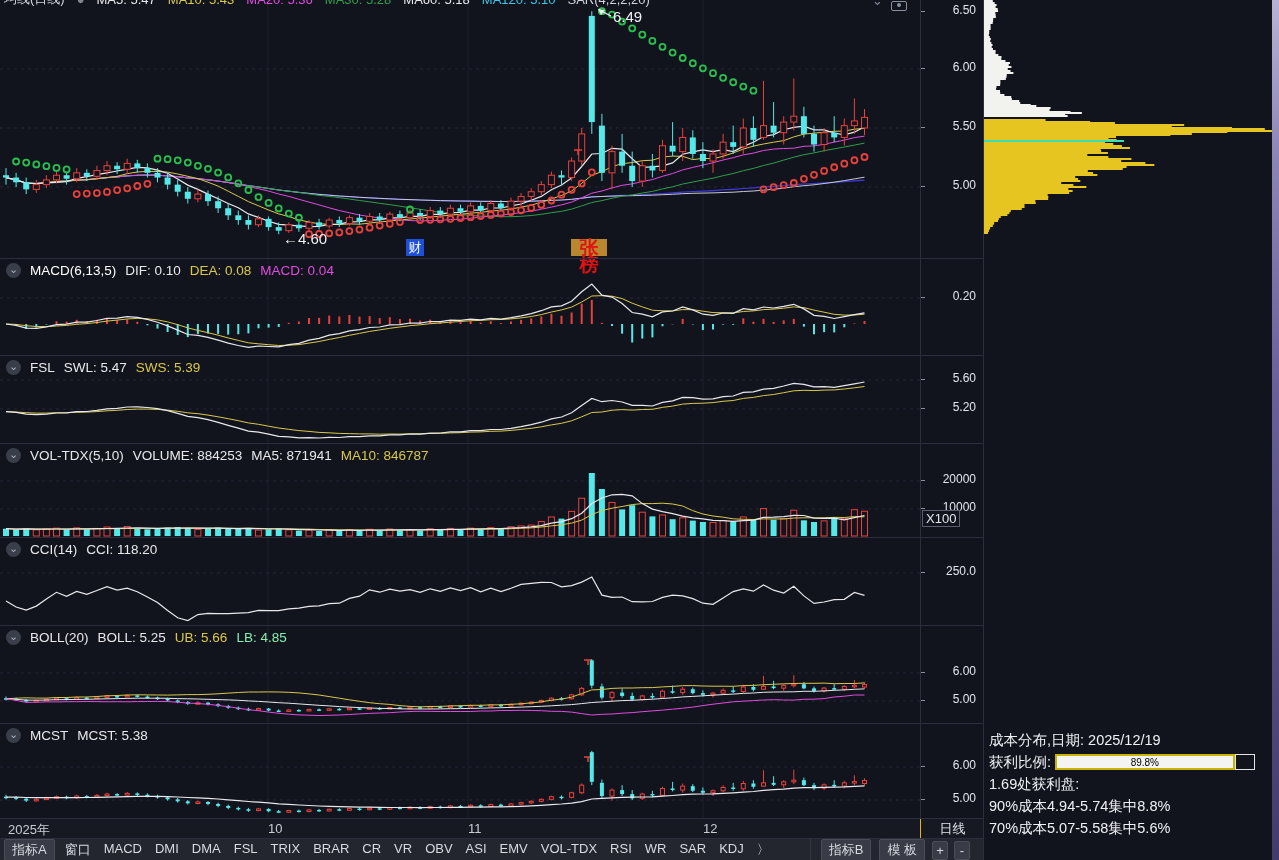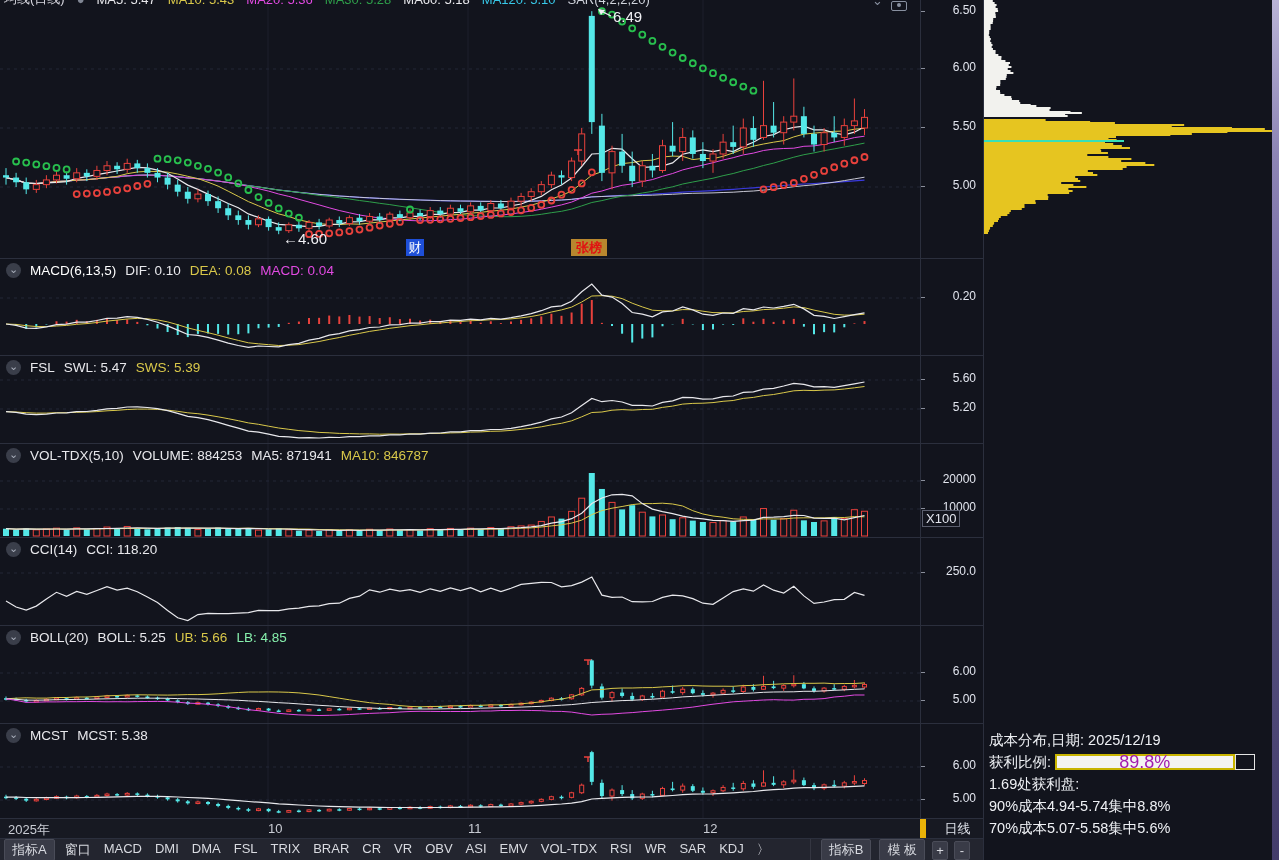--- a/index.html
+++ b/index.html
@@ -19,34 +19,34 @@
   #axis-col{position:absolute;left:921px;top:0;width:62px;height:838px;}
   .axlbl{position:absolute;right:7px;width:55px;text-align:right;font-size:12px;color:#e2e5ee;}
   .axbox{right:auto;left:1px;width:auto;text-align:left;border:1px solid #5a5e6e;padding:0 3px;color:#e2e5ee;font-size:13px;}
   .axtick{position:absolute;left:-1px;width:5px;height:1px;background:#8a8f9c;}
   .hsep{position:absolute;left:0;width:983px;height:1px;background:#2b2f3d;}
   #vline1{position:absolute;left:920px;top:0;width:1px;height:838px;background:#2b2f3d;}
   #vline2{position:absolute;left:983px;top:0;width:1px;height:860px;background:#2b2f3d;}
   #badge-cai{position:absolute;left:406px;top:239px;width:18px;height:17px;background:#1e4fd8;color:#fff;
              font-size:13px;text-align:center;line-height:17px;}
   #badge-zb{position:absolute;left:571px;top:239px;width:36px;height:17px;background:#b8872e;color:#e01212;
-            font-weight:bold;font-size:13px;text-align:center;line-height:17px;}
+            font-weight:bold;font-size:19px;text-align:center;line-height:17px;}
   #cost-panel{position:absolute;left:984px;top:729px;width:288px;color:#eef0f4;font-size:14.5px;}
   .cline{height:22px;line-height:22px;padding-left:5px;white-space:nowrap;}
   .flexrow{display:flex;align-items:center;}
   .pbar{display:flex;margin-left:4px;height:16px;width:200px;}
-  .pfill{background:#f4f4f2;border:2px solid #c8b400;color:#a21caf;font-size:18px;text-align:center;
+  .pfill{background:#f4f4f2;border:2px solid #c8b400;color:#000000;font-size:10px;text-align:center;
          line-height:13px;box-sizing:border-box;}
   .pempty{flex:1;border:1px solid #e4e4e4;box-sizing:border-box;}
   #purple-strip{position:absolute;left:1272px;top:0;width:7px;height:860px;
     background:linear-gradient(to bottom,#b9b3d6 0%,#8d85b5 18%,#6b5f9b 45%,#55507e 70%,#433c6a 100%);}
   #date-axis{position:absolute;left:0;top:818px;width:983px;height:20px;background:#171922;
              border-top:1px solid #2b2f3d;color:#c9ccd4;font-size:13px;}
   #date-axis .dlbl{position:absolute;top:2px;}
-  #period-box{position:absolute;left:920px;top:0;width:63px;height:20px;border-left:6px solid #eab308;
+  #period-box{position:absolute;left:920px;top:0;width:63px;height:20px;border-left:1px solid #eab308;
               text-align:center;line-height:20px;color:#dfe2ea;}
   #toolbar{position:absolute;left:0;top:838px;width:983px;height:22px;background:#23252f;display:flex;
            align-items:center;color:#d8dae0;font-size:13px;border-top:1px solid #2b2f3d;}
   .tbbox{background:#393b47;border:1px solid #4a4c58;border-radius:2px;padding:1px 7px;margin:0 4px;flex:none;}
   .tbsq{background:#393b47;border:1px solid #4a4c58;border-radius:2px;width:14px;text-align:center;
         padding:1px 0;margin:0 3px;flex:none;}
   #tbitems{display:flex;gap:13px;margin-left:6px;margin-right:auto;flex:none;}
   #grp-right{display:flex;align-items:center;border-left:1px solid #343641;padding-left:6px;margin-right:10px;}
 </style>
 </head>

